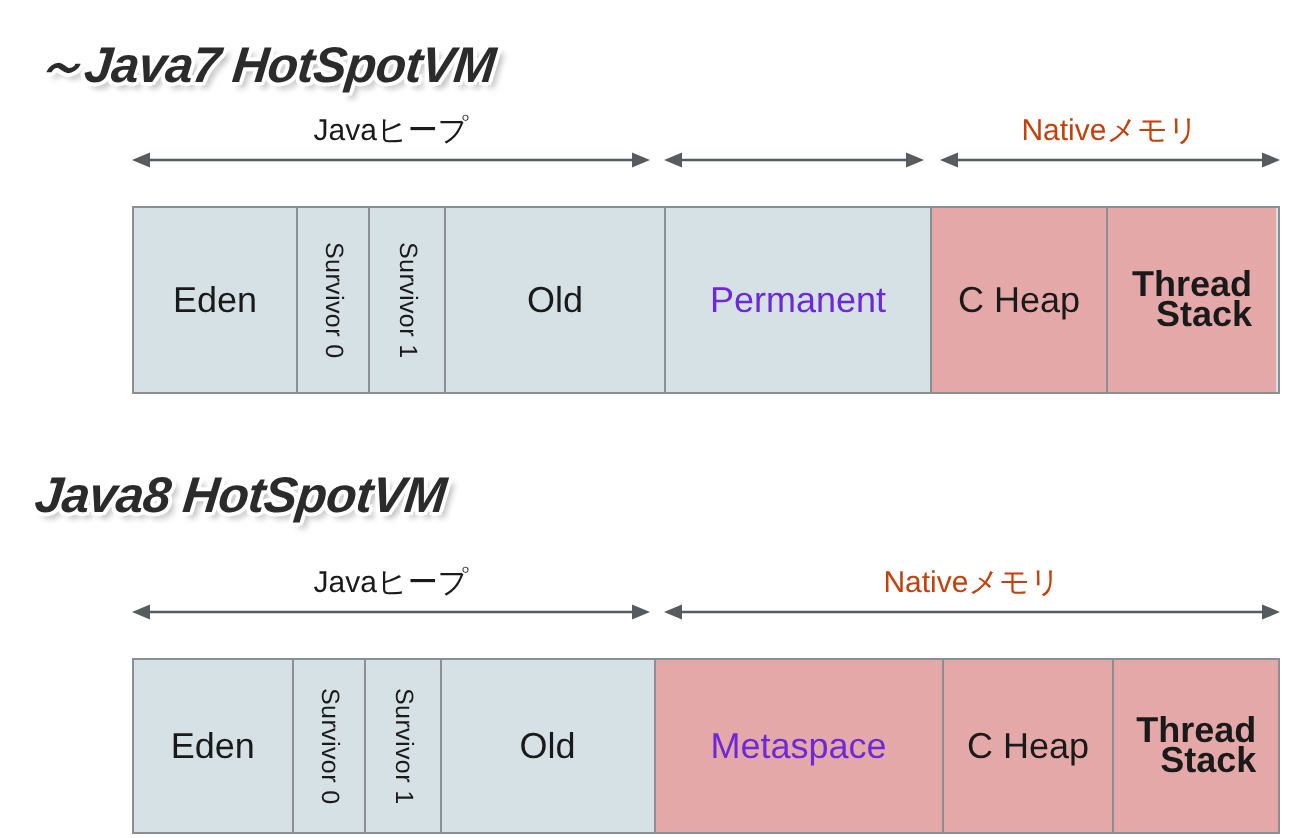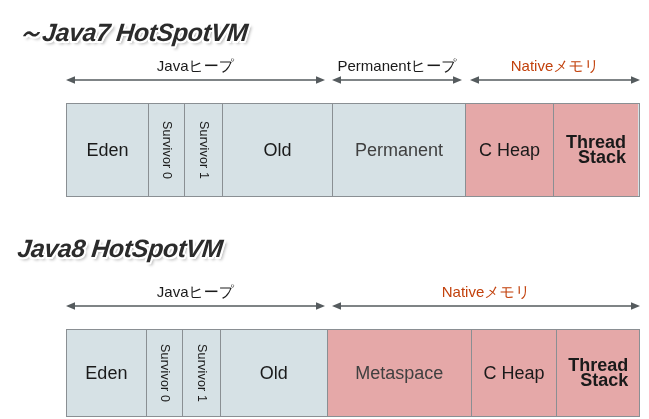--- a/index.html
+++ b/index.html
@@ -78,37 +78,36 @@
     text-align: center;
     font-size: 18px;
     color: #1a1a1a;
     border-right: 1.6px solid #8a8f93;
     background: #d6e1e5;
     line-height: 15px;
   }
   .seg:last-child { border-right: none; font-weight: bold; }
   .seg.heap    { background: #d6e1e5; }
   .seg.native  { background: #e5a8a8; text-align: right; }
-  .seg.accent  { color: #404040; }
+  .seg.accent  { color: #6d28d9; }
   .seg.vertical {
     writing-mode: vertical-rl;
     text-orientation: mixed;
     font-size: 12.5px;
     letter-spacing: 0.2px;
   }
 </style>
 </head>
 <body>
 
 <div class="diagram" id="diagram-java7">
 
   <div class="title" id="title-java7">～Java7 HotSpotVM</div>
 
   <div class="span-label" style="left:66px;  top:58px; width:259px;">Javaヒープ</div>
-  <div class="span-label" style="left:332px; top:58px; width:130px;">Permanentヒープ</div>
   <div class="span-label accent" style="left:470px; top:58px; width:170px;">Nativeメモリ</div>
 
   <div class="arrow-row" style="left:66px; top:74px; width:259px;">
     <svg class="arrow-svg" width="259" height="12" viewBox="0 0 259 12">
       <line x1="6" y1="6" x2="253" y2="6" stroke="#555b5e" stroke-width="1.3"></line>
       <polygon points="0,6 9,2.2 9,9.8" fill="#555b5e"></polygon>
       <polygon points="259,6 250,2.2 250,9.8" fill="#555b5e"></polygon>
     </svg>
   </div>
   <div class="arrow-row" style="left:332px; top:74px; width:130px;">

